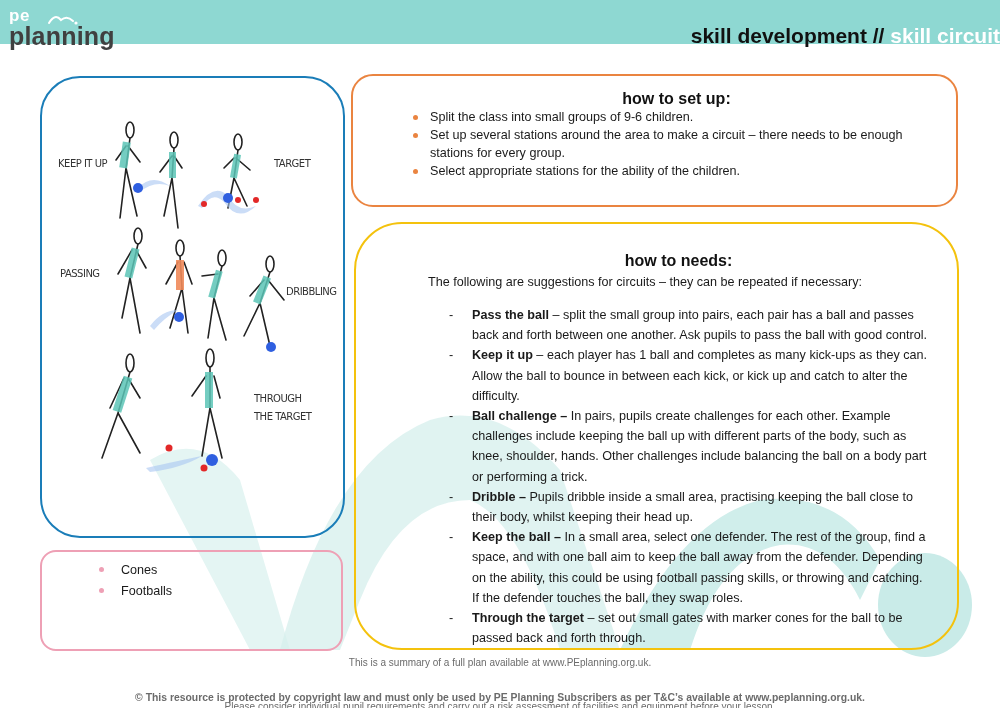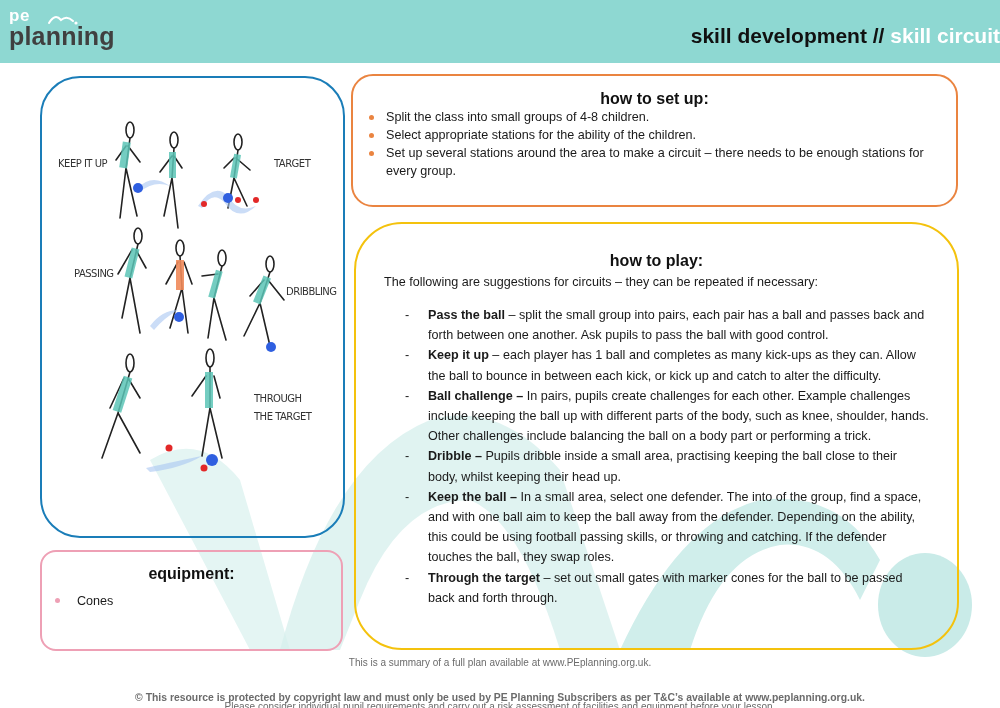--- a/index.html
+++ b/index.html
@@ -1,37 +1,37 @@
 <!DOCTYPE html>
 <html><head>
 <meta charset="utf-8">
 <style>
   * { box-sizing: border-box; margin: 0; padding: 0; }
   html, body { width: 1000px; height: 708px; background: #ffffff; overflow: hidden; }
   body { position: relative; font-family: "Liberation Sans", sans-serif; color: #1a1a1a; }
 
   .header {
-    position: absolute; left: 0; top: 0; width: 1000px; height: 63px;
+    position: absolute; left: 0; top: 0; width: 1000px; height: 44px;
     background: #8ed8d2;
   }
   .logo { position: absolute; left: 9px; top: 8px; width: 90px; height: 40px; }
   .logo .pe { position: absolute; left: 0; top: -2px; font-size: 17px; font-weight: bold; color: #ffffff; letter-spacing: 0.5px; }
   .logo .planning { position: absolute; left: 0; top: 14px; font-size: 25px; font-weight: bold; color: #404040; letter-spacing: 0.2px; }
   .logo svg { position: absolute; left: 38px; top: 5px; }
   .title {
     position: absolute; left: 0; top: 24px; width: 1000px; text-align: right;
     font-size: 21px; font-weight: bold; color: #111;
   }
   .title .sub { color: #ffffff; }
 
   .bg-shapes { position: absolute; left: 0; top: 0; width: 1000px; height: 708px; z-index: 0; pointer-events: none; }
 
   .card {
     position: absolute; background: rgba(255,255,255,0);
-    border-radius: 36px; border: 2px solid; z-index: 1;
+    border-radius: 36px; border: 2px solid; z-index: 1; padding-left: 44px;
   }
   .card-image { left: 40px; top: 76px; width: 305px; height: 462px; border-color: #1a7db8; border-radius: 40px; overflow: hidden; }
   .card-setup { left: 351px; top: 74px; width: 607px; height: 133px; border-color: #ea8440; border-radius: 22px; }
   .card-play { left: 354px; top: 222px; width: 605px; height: 428px; border-color: #f4c20d; border-radius: 48px; }
   .card-equip { left: 40px; top: 550px; width: 303px; height: 101px; border-color: #eea0b5; border-radius: 16px; }
 
   .card-title { text-align: center; font-weight: bold; font-size: 16px; color: #111; }
   .card-setup .card-title { margin-top: 14px; }
   .bullets { list-style: none; font-size: 12.6px; line-height: 18px; }
   .bullets li { position: relative; padding-left: 21px; }
@@ -135,50 +135,50 @@
     <g fill="#e22828">
       <circle cx="162" cy="126" r="3"></circle>
       <circle cx="196" cy="122" r="3"></circle>
       <circle cx="214" cy="122" r="3"></circle>
       <circle cx="127" cy="370" r="3.5"></circle>
       <circle cx="162" cy="390" r="3.5"></circle>
     </g>
   </svg>
   <span class="lbl" style="left:16px;top:80px;">KEEP IT UP</span>
   <span class="lbl" style="left:232px;top:80px;">TARGET</span>
-  <span class="lbl" style="left:32px;top:190px;">PASSING</span>
+  <span class="lbl" style="left:18px;top:190px;">PASSING</span>
   <span class="lbl" style="left:244px;top:208px;">DRIBBLING</span>
   <span class="lbl" style="left:212px;top:315px;">THROUGH</span>
   <span class="lbl" style="left:212px;top:333px;text-align:right;">THE TARGET</span>
 </div>
 
 <div class="card card-setup">
   <div class="card-title">how to set up:</div>
   <ul class="bullets">
-    <li><span class="dot"></span><span>Split the class into small groups of 4-8 children.</span></li>
+    <li><span class="dot"></span><span>Split the class into small groups of 9-6 children.</span></li>
+    <li><span class="dot"></span><span>Set up several stations around the area to make a circuit – there needs to be enough stations for every group.</span></li>
     <li><span class="dot"></span><span>Select appropriate stations for the ability of the children.</span></li>
-    <li><span class="dot"></span><span>Set up several stations around the area to make a circuit – there needs to be enough stations for every group.</span></li>
   </ul>
 </div>
 
 <div class="card card-play">
-  <div class="card-title">how to play:</div>
+  <div class="card-title">how to needs:</div>
   <div class="play-intro">The following are suggestions for circuits – they can be repeated if necessary:</div>
   <ul class="play-list">
     <li><span class="dash">-</span><b>Pass the ball</b><span> – split the small group into pairs, each pair has a ball and passes back and forth between one another. Ask pupils to pass the ball with good control.</span></li>
     <li><span class="dash">-</span><b>Keep it up</b><span> – each player has 1 ball and completes as many kick-ups as they can. Allow the ball to bounce in between each kick, or kick up and catch to alter the difficulty.</span></li>
     <li><span class="dash">-</span><b>Ball challenge –</b><span> In pairs, pupils create challenges for each other. Example challenges include keeping the ball up with different parts of the body, such as knee, shoulder, hands. Other challenges include balancing the ball on a body part or performing a trick.</span></li>
     <li><span class="dash">-</span><b>Dribble –</b><span> Pupils dribble inside a small area, practising keeping the ball close to their body, whilst keeping their head up.</span></li>
-    <li><span class="dash">-</span><b>Keep the ball –</b><span> In a small area, select one defender. The into of the group, find a space, and with one ball aim to keep the ball away from the defender. Depending on the ability, this could be using football passing skills, or throwing and catching.  If the defender touches the ball, they swap roles.</span></li>
+    <li><span class="dash">-</span><b>Keep the ball –</b><span> In a small area, select one defender. The rest of the group, find a space, and with one ball aim to keep the ball away from the defender. Depending on the ability, this could be using football passing skills, or throwing and catching.  If the defender touches the ball, they swap roles.</span></li>
     <li><span class="dash">-</span><b>Through the target</b><span> – set out small gates with marker cones for the ball to be passed back and forth through.</span></li>
   </ul>
 </div>
 
 <div class="card card-equip">
-  <div class="card-title">equipment:</div>
   <ul class="bullets">
     <li><span class="dot"></span><span>Cones</span></li>
+    <li><span class="dot"></span><span>Footballs</span></li>
   </ul>
 </div>
 
 <div class="footer f1">This is a summary of a full plan available at www.PEplanning.org.uk.</div>
 <div class="footer f2">Please consider individual pupil requirements and carry out a risk assessment of facilities and equipment before your lesson.</div>
 <div class="footer f3">© This resource is protected by copyright law and must only be used by PE Planning Subscribers as per T&amp;C’s available at www.peplanning.org.uk.</div>
 
 </body></html>

